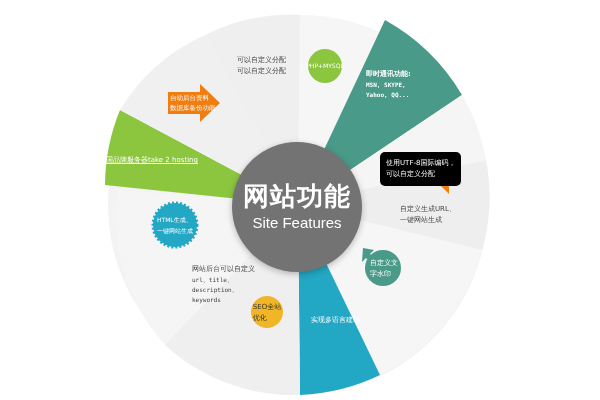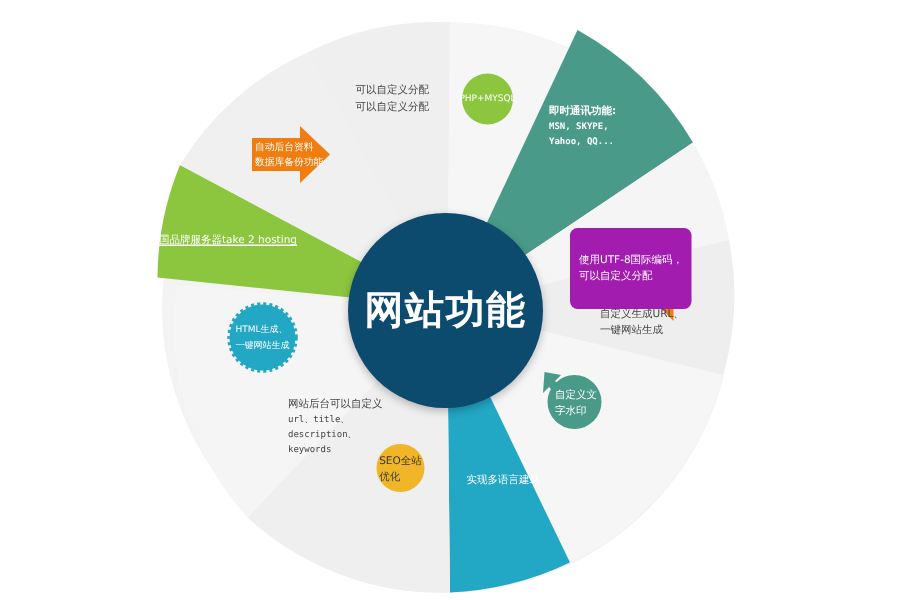--- a/index.html
+++ b/index.html
@@ -3,28 +3,28 @@
 <meta charset="utf-8">
 <style>
   html, body { margin:0; padding:0; background:#ffffff; }
   body { width:600px; height:400px; position:relative; overflow:hidden;
          font-family:"DejaVu Sans", "Liberation Sans", sans-serif; }
   #wheel { position:absolute; left:0; top:0; width:600px; height:400px; }
   .lbl { position:absolute; font-size:7px; line-height:11px; color:#444; white-space:nowrap; }
   .lbl-w { color:#ffffff; }
   .mono { font-family:"DejaVu Sans Mono","Liberation Mono", monospace; font-size:6px; line-height:10px; }
   .center { position:absolute; left:232px; top:142px; width:130px; height:130px; border-radius:50%;
-            background:#0c4a6e; box-shadow:0 2px 6px rgba(0,0,0,0.25);
+            background:#737373; box-shadow:0 2px 6px rgba(0,0,0,0.25);
             display:flex; flex-direction:column; align-items:center; justify-content:center; color:#fff; }
   .center .cn { font-size:26px; font-weight:bold; letter-spacing:1px; line-height:30px; }
   .center .en { font-size:15px; line-height:20px; margin-top:2px; font-family:"Liberation Sans", sans-serif; }
   .badge-circle { position:absolute; border-radius:50%; display:flex; align-items:center; justify-content:center;
                   text-align:left; font-size:7px; line-height:11px; color:#fff; }
-  .bubble { position:absolute; background:#a21caf; color:#fff; font-size:7px; line-height:11px;
-            padding:16px 6px; border-radius:5px; }
+  .bubble { position:absolute; background:#000000; color:#fff; font-size:7px; line-height:11px;
+            padding:6px 6px; border-radius:5px; }
   .bubble:after { content:""; position:absolute; right:12px; bottom:-8px; border-style:solid;
                   border-width:8px 0 0 8px; border-color:#ef7d0f transparent transparent transparent; }
 </style>
 </head>
 <body>
 
 <svg id="wheel" viewBox="0 0 600 400" xmlns="http://www.w3.org/2000/svg">
   <defs>
     <radialGradient id="g1" cx="50%" cy="50%" r="50%">
       <stop offset="0%" stop-color="#ffffff"></stop>
@@ -56,20 +56,21 @@
   <circle cx="175" cy="225" r="22" fill="#22a7c4" stroke="#22a7c4" stroke-width="3" stroke-dasharray="2 2"></circle>
 
   <circle cx="267" cy="312" r="16" fill="#f0b628"></circle>
 
   <circle cx="383" cy="268" r="18" fill="#4a9a89"></circle>
   <polygon points="363,248 374,250 370,254 378,262 374,266 366,258 362,262" fill="#4a9a89"></polygon>
 </svg>
 
 <div class="center">
   <div class="cn">网站功能</div>
+  <div class="en">Site Features</div>
 </div>
 
 <div class="lbl" style="left:237px;top:55px;">
   <div>可以自定义分配</div>
   <div>可以自定义分配</div>
 </div>
 
 <div class="badge-circle" style="left:308px;top:60px;width:34px;font-size:6px;">PHP+MYSQL</div>
 
 <div class="lbl lbl-w" style="left:366px;top:69px;font-weight:bold;">

